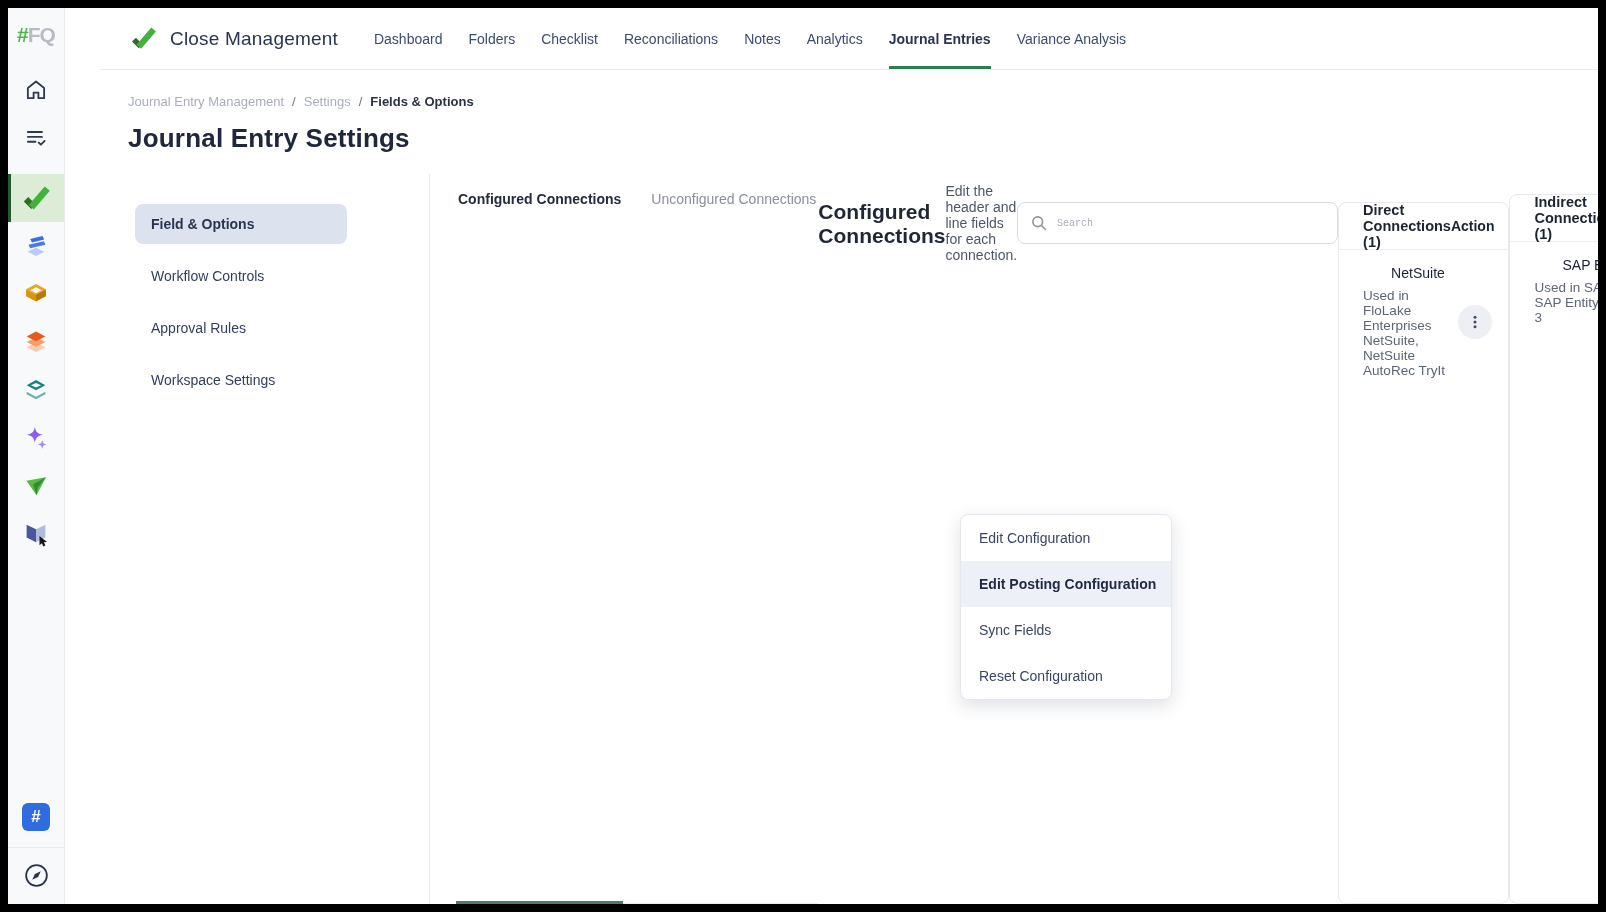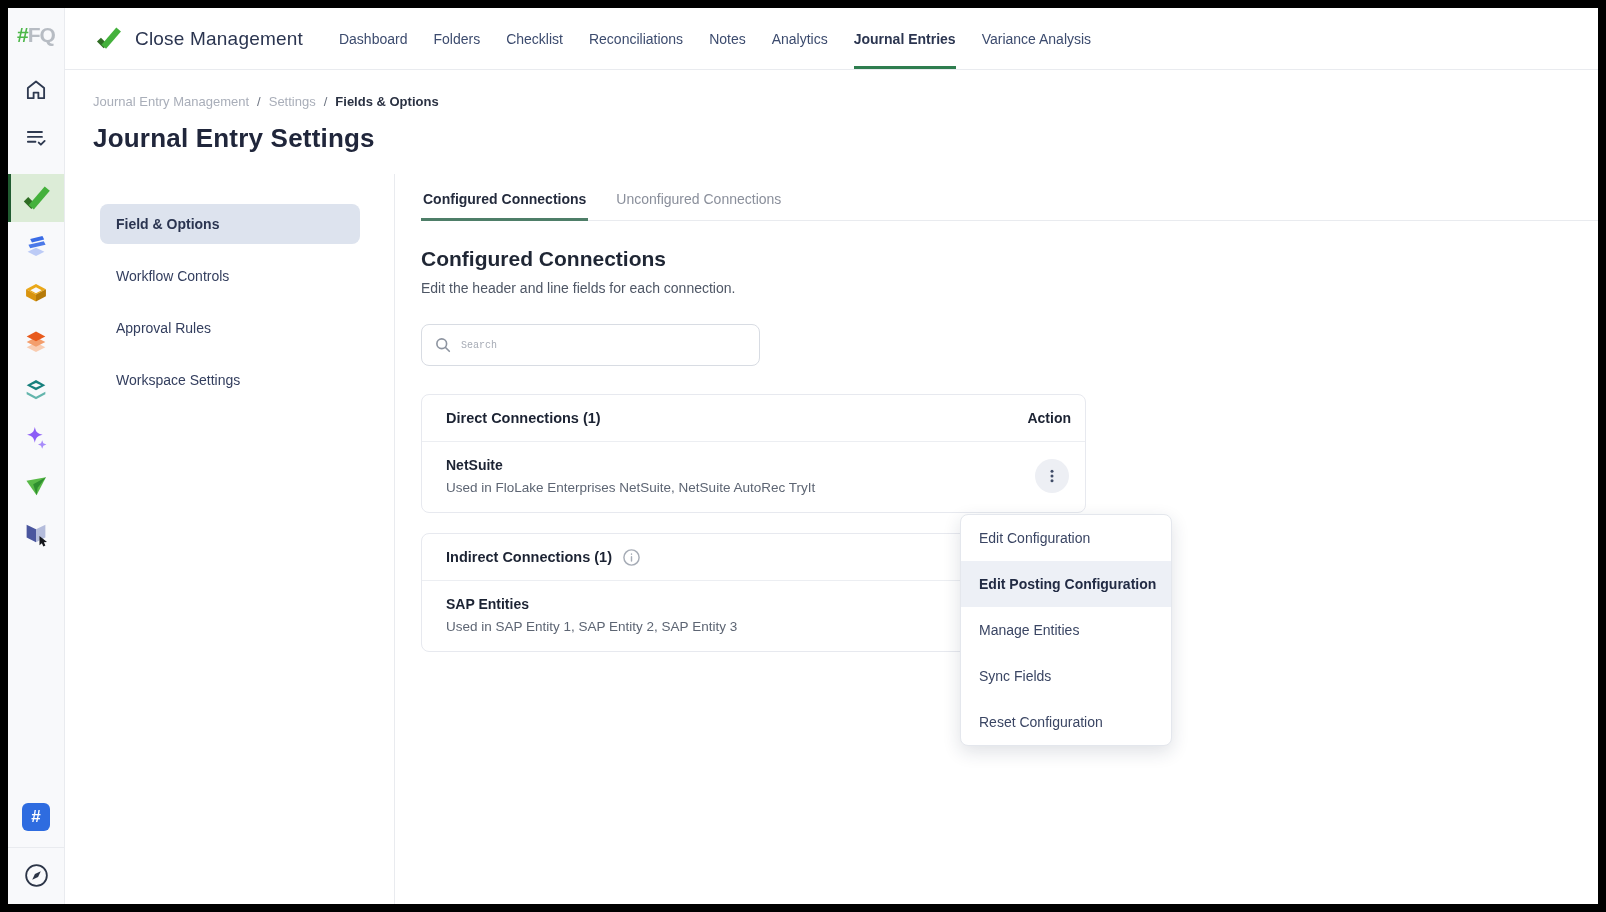--- a/index.html
+++ b/index.html
@@ -1,19 +1,19 @@
 <!DOCTYPE html>
 <html><head>
 <meta charset="utf-8">
 <style>
   * { margin:0; padding:0; box-sizing:border-box; }
   html,body { width:1606px; height:912px; }
   body { font-family:"Liberation Sans", sans-serif; background:#000; }
   .screen { width:1606px; height:912px; padding:8px; background:#000; }
-  .frame { position:relative; width:100%; height:100%; background:#fff; display:flex; overflow:hidden; }
+  .frame { position:relative; width:100%; height:100%; background:#fff; display:flex; overflow:hidden;gap:35px; }
 
   
   .rail { width:57px; flex:0 0 57px; background:#f8f9fb; border-right:1px solid #e9ebef;
           display:flex; flex-direction:column; align-items:center; }
   .fq-logo { margin-top:12px; font-weight:800; font-size:21px; letter-spacing:-1px; line-height:30px; }
   .fq-logo .hash { color:#4cb748; }
   .fq-logo .letters { color:#b7bcc3; }
   .rail-btn { margin-top:26px; width:28px; height:28px; display:flex; align-items:center; justify-content:center; cursor:pointer; }
   .rail-btn + .rail-btn { margin-top:20px; }
   .app-list { margin-top:22px; width:100%; }
@@ -38,25 +38,25 @@
 
   .content { flex:1; display:flex; flex-direction:column; min-height:0; }
   .breadcrumb { margin:24px 0 0 28px; font-size:13px; color:#a9aeb9; display:flex; gap:8px; align-items:center; }
   .crumb { cursor:pointer; }
   .crumb.current { color:#2a3142; font-weight:700; cursor:default; }
   .crumb-sep { color:#6d7482; }
   .page-title { margin:14px 0 0 28px; font-size:26px; font-weight:700; color:#20263b; letter-spacing:.2px; }
 
   .settings-wrap { flex:1; display:flex; margin-top:20px; min-height:0; }
   .settings-nav { width:330px; flex:0 0 330px; border-right:1px solid #e9ebef; padding:30px 0 0 35px; }
-  .settings-item { width:260px; height:40px; border-radius:8px; display:flex; align-items:center; padding-left:16px;
+  .settings-item { width:212px; height:40px; border-radius:8px; display:flex; align-items:center; padding-left:16px;
                    margin-bottom:12px; font-size:14px; color:#333e5e; cursor:pointer; }
   .settings-item.selected { background:#dde3ee; font-weight:600; color:#2a3450; }
 
-  .panel { flex:1; padding-left:26px; display:flex; flex-direction:column; min-width:0; }
+  .panel { flex:1; padding-left:26px; display:flex; flex-direction:row; min-width:0; }
   .tabs-row { display:flex; gap:26px; border-bottom:1px solid #e9ebef; }
   .tab { padding:17px 2px 13px; font-size:14px; position:relative; cursor:pointer; white-space:nowrap; }
   .tab.active { font-weight:700; color:#242b3d; }
   .tab.active::after { content:""; position:absolute; left:0; right:0; bottom:-1px; height:3px; background:#4e7e68; }
   .tab.inactive { color:#8a8f9b; font-weight:500; }
 
   .section-heading { margin-top:26px; font-size:21px; font-weight:700; color:#1f2634; }
   .section-desc { margin-top:9px; font-size:14px; color:#4e5665; }
 
   .search-box { margin-top:28px; width:339px; height:42px; border:1px solid #d8dce3; border-radius:8px;
@@ -67,21 +67,21 @@
 
   .card { width:665px; border:1px solid #e7e9ef; border-radius:8px; background:#fff; }
   .card.first { margin-top:28px; }
   .card.second { margin-top:20px; }
   .card-header { display:flex; justify-content:space-between; align-items:center; height:47px;
                  padding:0 14px 0 24px; border-bottom:1px solid #eceef2; }
   .card-title-wrap { display:flex; align-items:center; gap:10px; }
   .card-title { font-size:14.5px; font-weight:700; color:#1c2333; }
   .card-action-header { font-size:14px; font-weight:700; color:#1c2333; }
   .card-row { display:flex; justify-content:space-between; align-items:center; padding:15px 16px 17px 24px; }
-  .row-name { font-size:14px; font-weight:700; color:#1c2333; }
+  .row-name { font-size:14px; font-weight:400; color:#1c2333;margin-left:28px; }
   .row-desc { margin-top:7px; font-size:13.5px; color:#5d6573; }
   .kebab-btn { width:34px; height:34px; border-radius:50%; background:#edeff4; border:none; cursor:pointer;
                display:flex; align-items:center; justify-content:center; flex:0 0 34px; }
 
   
   .context-menu { position:absolute; left:952px; top:506px; width:212px; z-index:50; background:#fff;
                   border:1px solid #e4e7ed; border-radius:8px; overflow:hidden;
                   box-shadow:0 6px 18px rgba(30,40,70,.14); }
   .menu-item { height:46px; display:flex; align-items:center; padding-left:18px; font-size:14px;
                color:#3a4563; font-weight:500; cursor:pointer; }
@@ -313,19 +313,18 @@
             </div>
 
           </section>
         </div>
       </div>
     </div>
 
     <div class="context-menu">
       <div class="menu-item">Edit Configuration</div>
       <div class="menu-item highlighted">Edit Posting Configuration</div>
-      <div class="menu-item">Manage Entities</div>
       <div class="menu-item">Sync Fields</div>
       <div class="menu-item">Reset Configuration</div>
     </div>
 
   </div>
 </div>
 
 </body></html>

